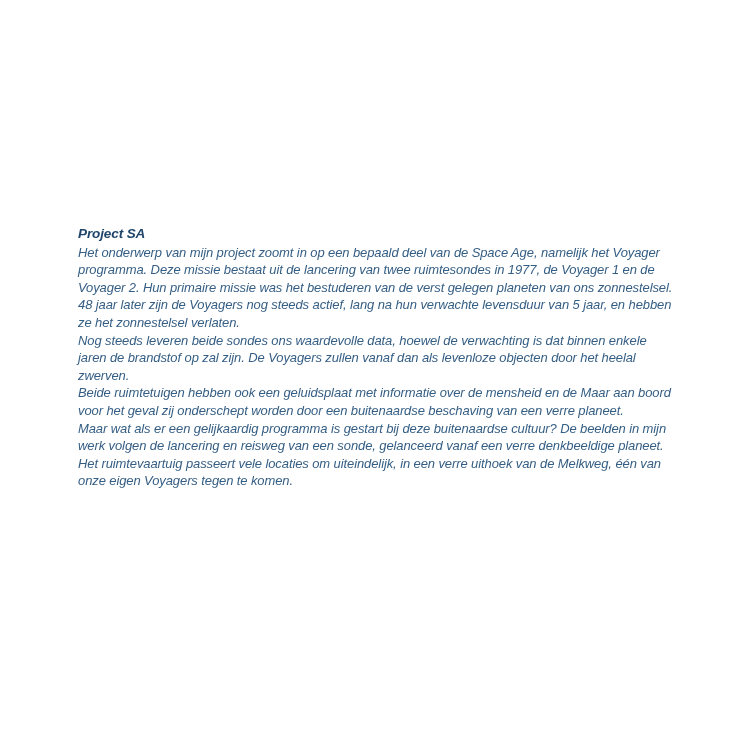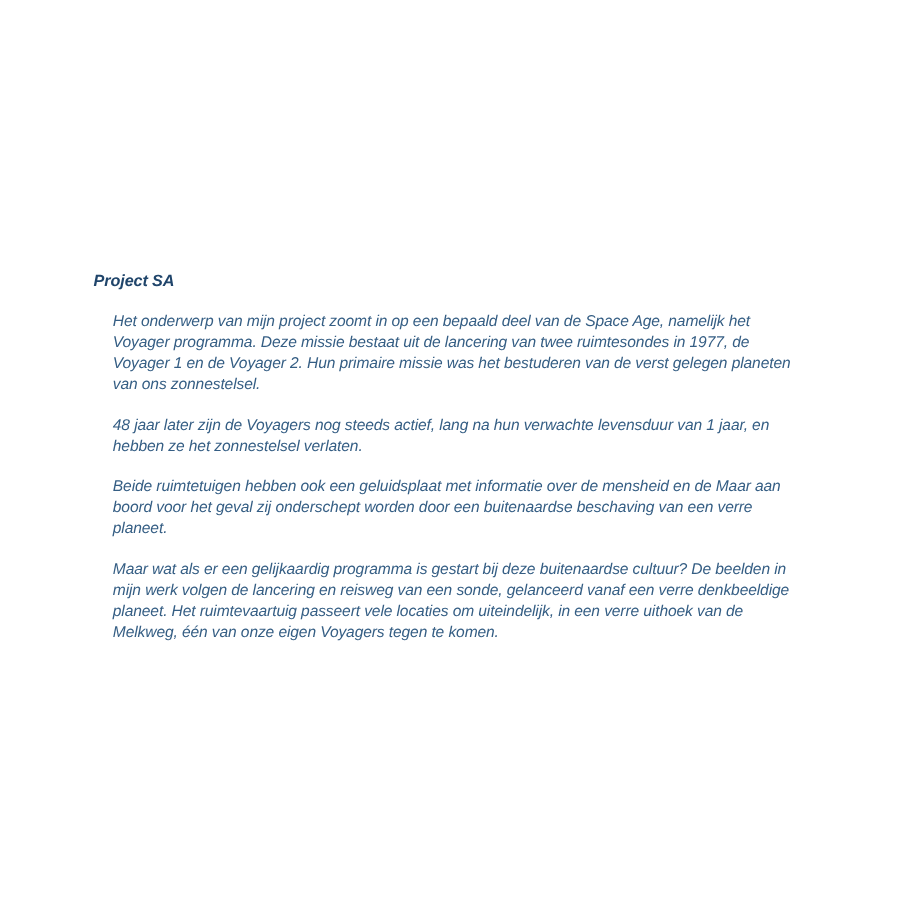--- a/index.html
+++ b/index.html
@@ -27,27 +27,28 @@
     letter-spacing: -0.1px;
   }
   .doc-title {
     font-weight: bold;
     font-style: italic;
     font-size: 13.5px;
     color: var(--title-color, #20456B);
     margin: 0 0 1px 0;
   }
   .doc-paragraph {
-    margin: 16px;
+    margin: 0;
   }
 </style>
 </head>
 <body>
 
 <div class="page" style="--page-bg: #FFFFFF; --title-color: #20456B; --body-color: #355E84;">
   <div class="text-block">
     <p class="doc-title">Project SA</p>
     <p class="doc-paragraph">Het onderwerp van mijn project zoomt in op een bepaald deel van de Space Age, namelijk het Voyager programma. Deze missie bestaat uit de lancering van twee ruimtesondes in 1977,  de Voyager 1 en de Voyager 2. Hun primaire missie was het bestuderen van de verst gelegen planeten van ons zonnestelsel.</p>
-    <p class="doc-paragraph">48 jaar later zijn de Voyagers nog steeds actief, lang na hun verwachte levensduur van 1 jaar, en hebben ze het zonnestelsel verlaten.</p>
+    <p class="doc-paragraph">48 jaar later zijn de Voyagers nog steeds actief, lang na hun verwachte levensduur van 5 jaar, en hebben ze het zonnestelsel verlaten.</p>
+    <p class="doc-paragraph">Nog steeds leveren beide sondes ons waardevolle data, hoewel de verwachting is dat binnen enkele jaren de brandstof op zal zijn. De Voyagers zullen vanaf dan als levenloze objecten door het heelal zwerven.</p>
     <p class="doc-paragraph">Beide ruimtetuigen hebben ook een geluidsplaat met informatie over de mensheid en de Maar aan boord voor het geval zij onderschept worden door een buitenaardse beschaving van een verre planeet.</p>
     <p class="doc-paragraph">Maar wat als er een gelijkaardig programma is gestart bij deze buitenaardse cultuur? De beelden in mijn werk volgen de lancering en reisweg van een sonde, gelanceerd vanaf een verre denkbeeldige planeet. Het ruimtevaartuig passeert vele locaties om uiteindelijk, in een verre uithoek van de Melkweg, één van onze eigen Voyagers tegen te komen.</p>
   </div>
 </div>
 
 </body></html>

